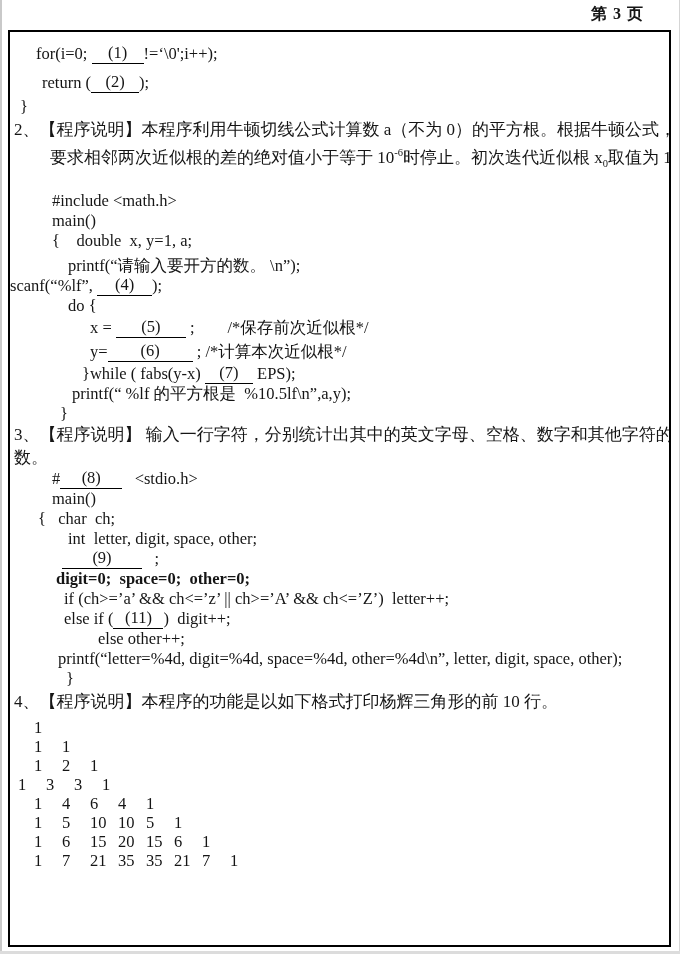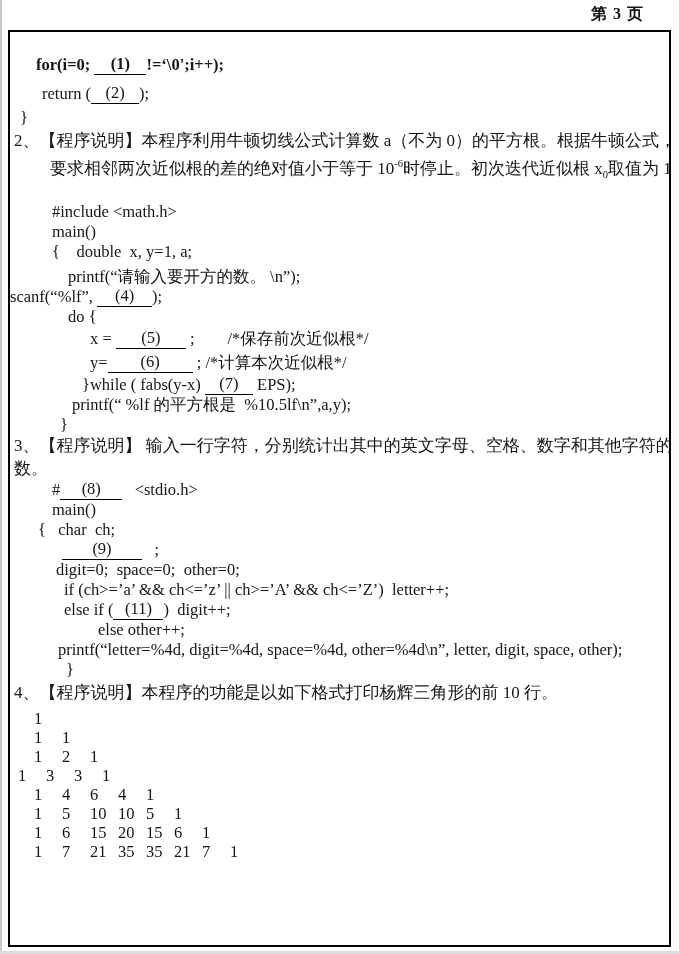--- a/index.html
+++ b/index.html
@@ -38,43 +38,44 @@
 <body>
 
 <div class="scan-edge-left"></div>
 <div class="scan-edge-right"></div>
 <div class="scan-edge-bottom"></div>
 
 <div class="page-header">第 3 页</div>
 
 <div class="content-box">
   <div>
-      <div class="line code" style="margin-left: 26px; margin-top: 15px; font-weight: bold;"><span>for(i=0; </span><span class="blank" style="min-width: 52px;">(1)</span><span>!=‘\0';i++);</span></div>
+      <div class="line code" style="margin-left: 26px; margin-top: 4px;"><span>for(i=0; </span><span class="blank" style="min-width: 52px;">(1)</span><span>!=‘\0';i++);</span></div>
       <div class="line code" style="margin-left: 32px; margin-top: 9px;"><span>return (</span><span class="blank" style="min-width: 48px;">(2)</span><span>);</span></div>
       <div class="line code" style="margin-left: 10px; margin-top: 4px;"><span>}</span></div>
       <div class="line para" style="margin-left: 4px; margin-top: 2px;"><span>2、【程序说明】本程序利用牛顿切线公式计算数 a（不为 0）的平方根。根据牛顿公式，其</span></div>
       <div class="line para" style="margin-left: 40px;"><span>要求相邻两次近似根的差的绝对值小于等于 10</span><span class="sup">-6</span><span>时停止。初次迭代近似根 x</span><span class="sub">0</span><span>取值为 1。</span></div>
       <div class="line code" style="margin-left: 42px; margin-top: 16px;"><span>#include &lt;math.h&gt;</span></div>
       <div class="line code" style="margin-left: 42px;"><span>main()</span></div>
       <div class="line code" style="margin-left: 42px;"><span>{    double  x, y=1, a;</span></div>
       <div class="line code" style="margin-left: 58px; margin-top: 5px;"><span>printf(“请输入要开方的数。 \n”);</span></div>
       <div class="line code" style=""><span>scanf(“%lf”, </span><span class="blank" style="min-width: 55px;">(4)</span><span>);</span></div>
       <div class="line code" style="margin-left: 58px;"><span>do {</span></div>
       <div class="line code" style="margin-left: 80px; margin-top: 2px;"><span>x = </span><span class="blank" style="min-width: 70px;">(5)</span><span> ;        /*保存前次近似根*/</span></div>
       <div class="line code" style="margin-left: 80px; margin-top: 4px;"><span>y=</span><span class="blank" style="min-width: 85px;">(6)</span><span> ; /*计算本次近似根*/</span></div>
       <div class="line code" style="margin-left: 72px; margin-top: 2px;"><span>}while ( fabs(y-x) </span><span class="blank" style="min-width: 48px;">(7)</span><span> EPS);</span></div>
       <div class="line code" style="margin-left: 62px;"><span>printf(“ %lf 的平方根是  %10.5lf\n”,a,y);</span></div>
       <div class="line code" style="margin-left: 50px;"><span>}</span></div>
       <div class="line para" style="margin-left: 4px;"><span>3、【程序说明】 输入一行字符，分别统计出其中的英文字母、空格、数字和其他字符的个</span></div>
       <div class="line para" style="margin-left: 4px;"><span>数。</span></div>
       <div class="line code" style="margin-left: 42px;"><span>#</span><span class="blank" style="min-width: 62px;">(8)</span><span>   &lt;stdio.h&gt;</span></div>
       <div class="line code" style="margin-left: 42px;"><span>main()</span></div>
       <div class="line code" style="margin-left: 28px;"><span>{   char  ch;</span></div>
+      <div class="line code" style="margin-left: 58px;"><span>int  letter, digit, space, other;</span></div>
       <div class="line code" style="margin-left: 52px;"><span class="blank" style="min-width: 80px;">(9)</span><span>   ;</span></div>
-      <div class="line code" style="margin-left: 46px;"><span>digit=0;  space=0;  other=0;</span></div>
+      <div class="line code" style="margin-left: 46px; font-weight: bold;"><span>digit=0;  space=0;  other=0;</span></div>
       <div class="line code" style="margin-left: 54px;"><span>if (ch&gt;=’a’ &amp;&amp; ch&lt;=’z’ || ch&gt;=’A’ &amp;&amp; ch&lt;=’Z’)  letter++;</span></div>
       <div class="line code" style="margin-left: 54px;"><span>else if (</span><span class="blank" style="min-width: 50px;">(11)</span><span>)  digit++;</span></div>
       <div class="line code" style="margin-left: 88px;"><span>else other++;</span></div>
       <div class="line code" style="margin-left: 48px;"><span>printf(“letter=%4d, digit=%4d, space=%4d, other=%4d\n”, letter, digit, space, other);</span></div>
       <div class="line code" style="margin-left: 56px;"><span>}</span></div>
       <div class="line para" style="margin-left: 4px; margin-top: 2px;"><span>4、【程序说明】本程序的功能是以如下格式打印杨辉三角形的前 10 行。</span></div>
       <div class="line tri" style="margin-left: 24px; margin-top: 4px;"><span class="num">1</span></div>
       <div class="line tri" style="margin-left: 24px;"><span class="num">1</span><span class="num">1</span></div>
       <div class="line tri" style="margin-left: 24px;"><span class="num">1</span><span class="num">2</span><span class="num">1</span></div>
       <div class="line tri" style="margin-left: 8px;"><span class="num">1</span><span class="num">3</span><span class="num">3</span><span class="num">1</span></div>

